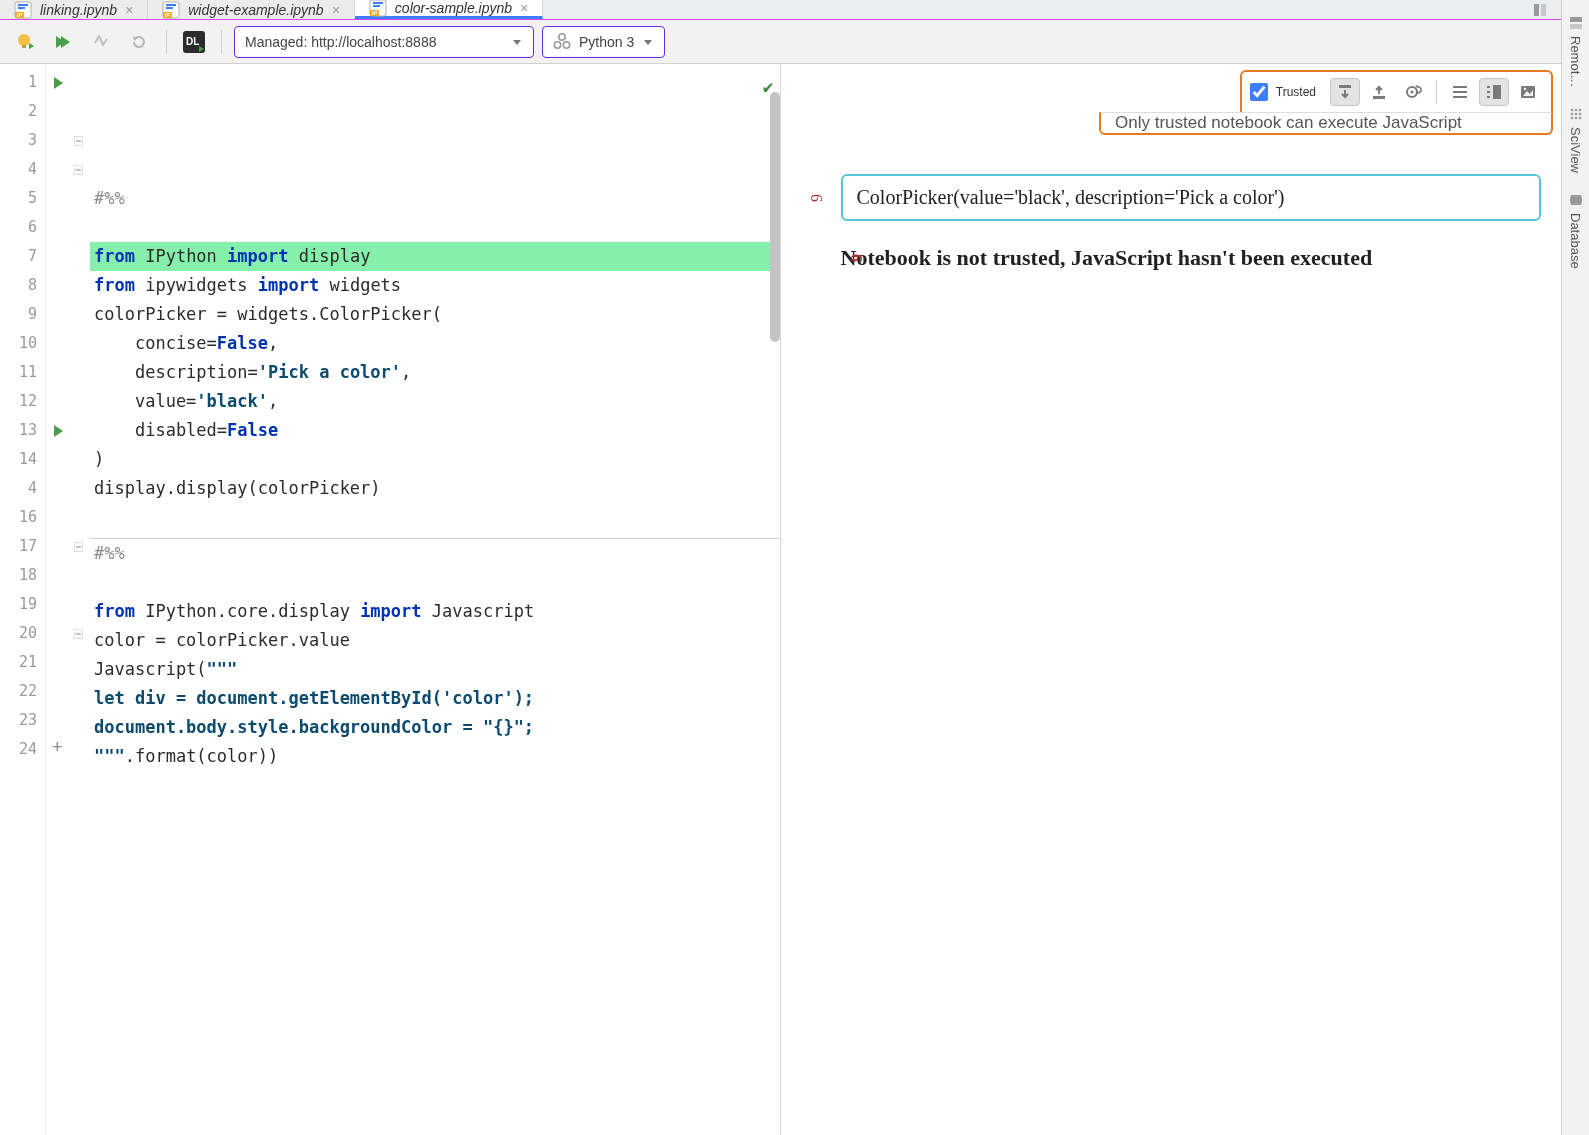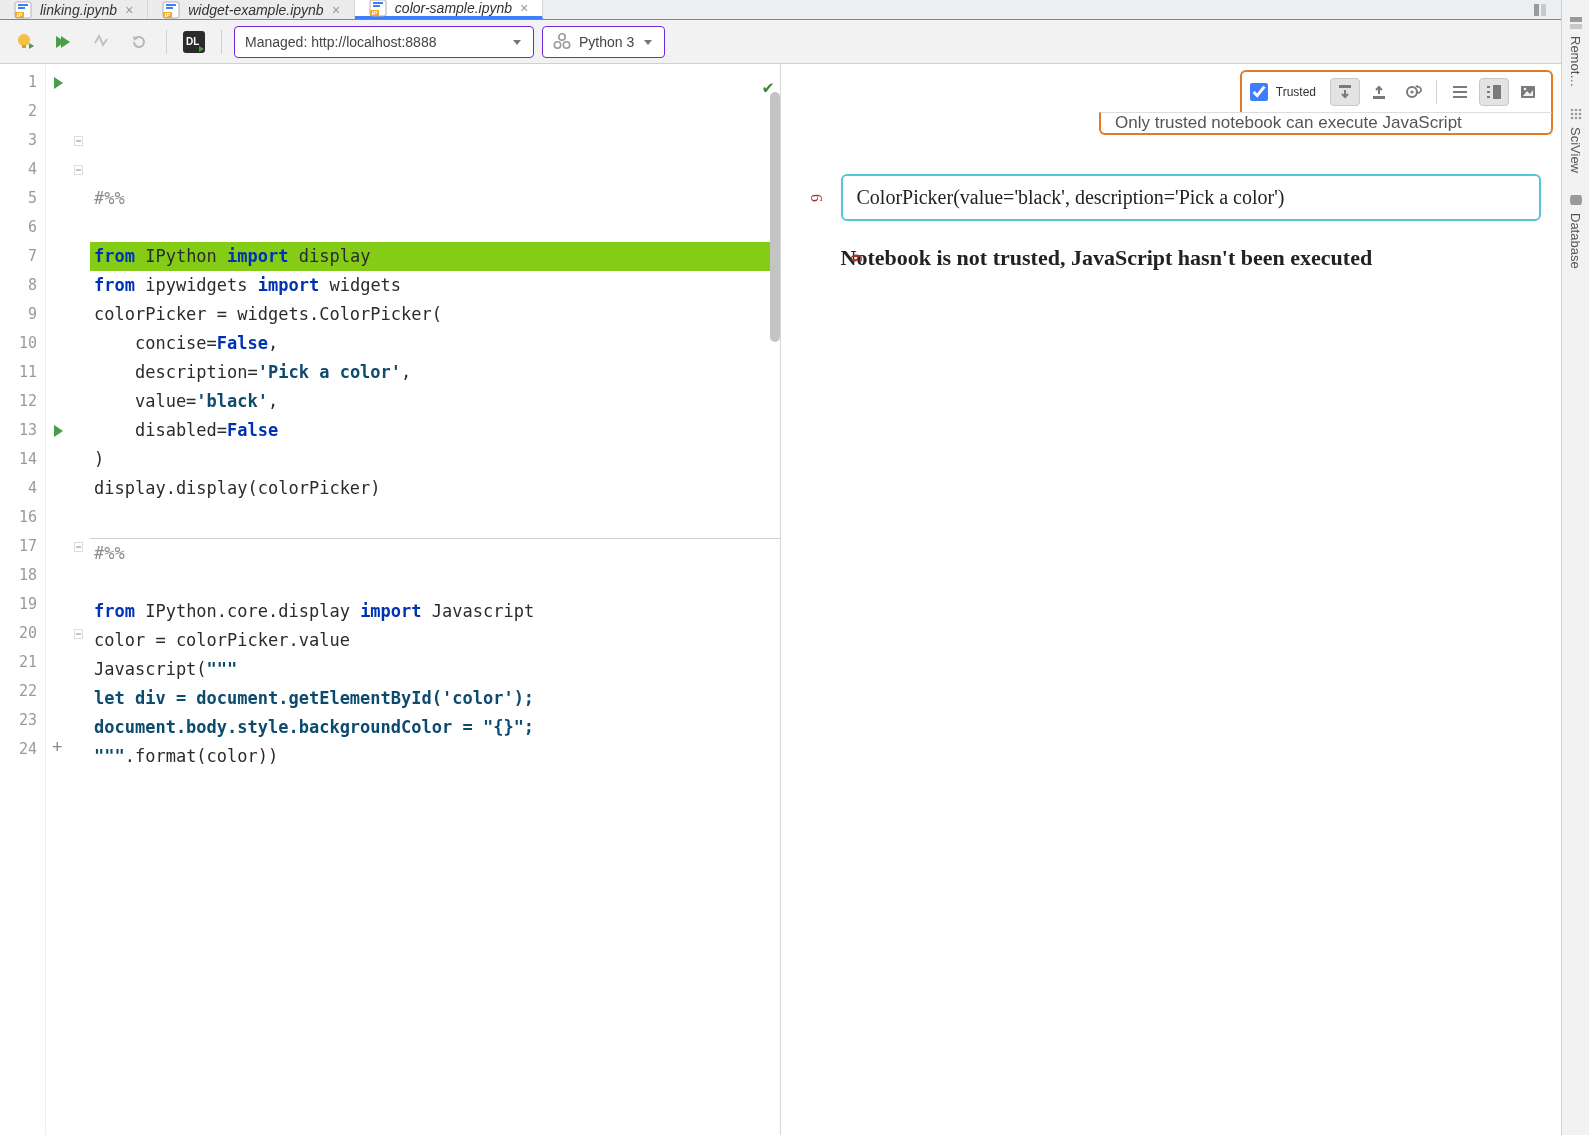--- a/index.html
+++ b/index.html
@@ -24,21 +24,21 @@
   
   .split { flex: 1; display: flex; min-height: 0; position: relative; }
   .editor { flex: 0 0 50%; display: flex; min-width: 0; background: #fff; border-right: 1px solid #d7d7d7; }
   .preview-wrap { flex: 1; position: relative; background:#fff;}
   .gutter { width: 46px; background: #fff; border-right: 1px solid #eee; font-family: "Menlo","Consolas",monospace; font-size: 15px; color: #9a9a9a; text-align: right; padding-top: 4px; }
   .gline { height: 29px; line-height: 29px; padding-right: 8px; position: relative; }
   .marks { width: 44px; background:#fff; padding-top:4px;}
   .mline { height:29px; position:relative;}
   .code { flex: 1; font-family: "Menlo","Consolas",monospace; font-size: 17px; line-height: 29px; padding-top: 4px; white-space: pre; color: #2b2b2b; position:relative; overflow:hidden;}
   .cline { height: 29px; padding-left: 4px; }
-  .cline.hl { background: #84cc16; }
+  .cline.hl { background: #86efac; }
   .kw { color: #0033b3; font-weight: 600; }
   .str { color: #0c4a6e; font-weight: 600;}
   .bool { color: #0033b3; font-weight:600;}
   .comm { color: #8c8c8c; font-style: italic; }
   .cellhr { border-top: 1px solid #d0d0d0; margin-top: 6px; }
   .checkmark { position:absolute; right:6px; top:8px; color:#3a863a; font-size:18px; }
   .plus { color:#888; font-size:18px;}
   .scrollthumb { position:absolute; right:0; top:28px; width:10px; height:250px; background:#c4c4c4; border-radius:5px;}
   
   .preview-toolbar {

